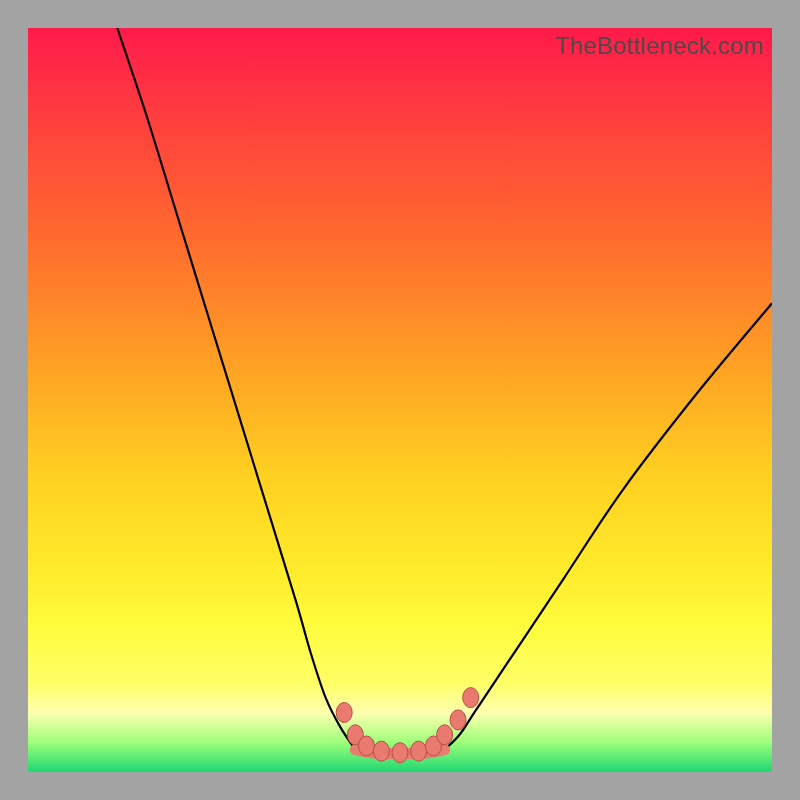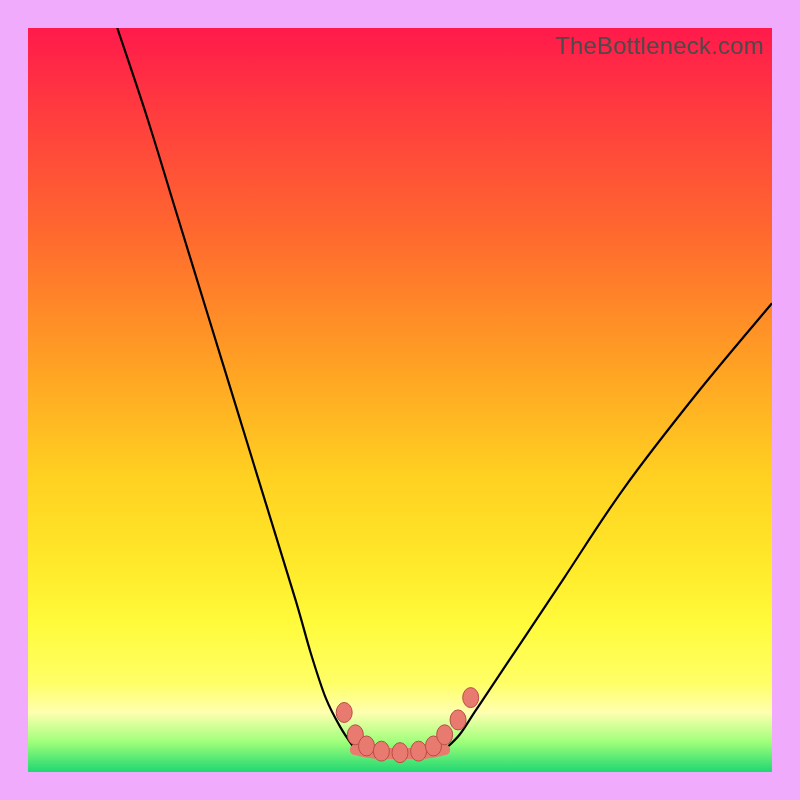--- a/index.html
+++ b/index.html
@@ -9,21 +9,21 @@
     height: 800px;
     overflow: hidden;
     background: #000;
     font-family: Arial, Helvetica, sans-serif;
   }
   .frame {
     position: absolute;
     left: 0; top: 0;
     width: 800px;
     height: 800px;
-    background: #f0abfc;
+    background: #a3a3a3;
   }
   .plot-area {
     position: absolute;
     left: 28px;
     top: 28px;
     width: 744px;
     height: 744px;
     background: linear-gradient(
       to bottom,
       #ff1a4b 0%,

